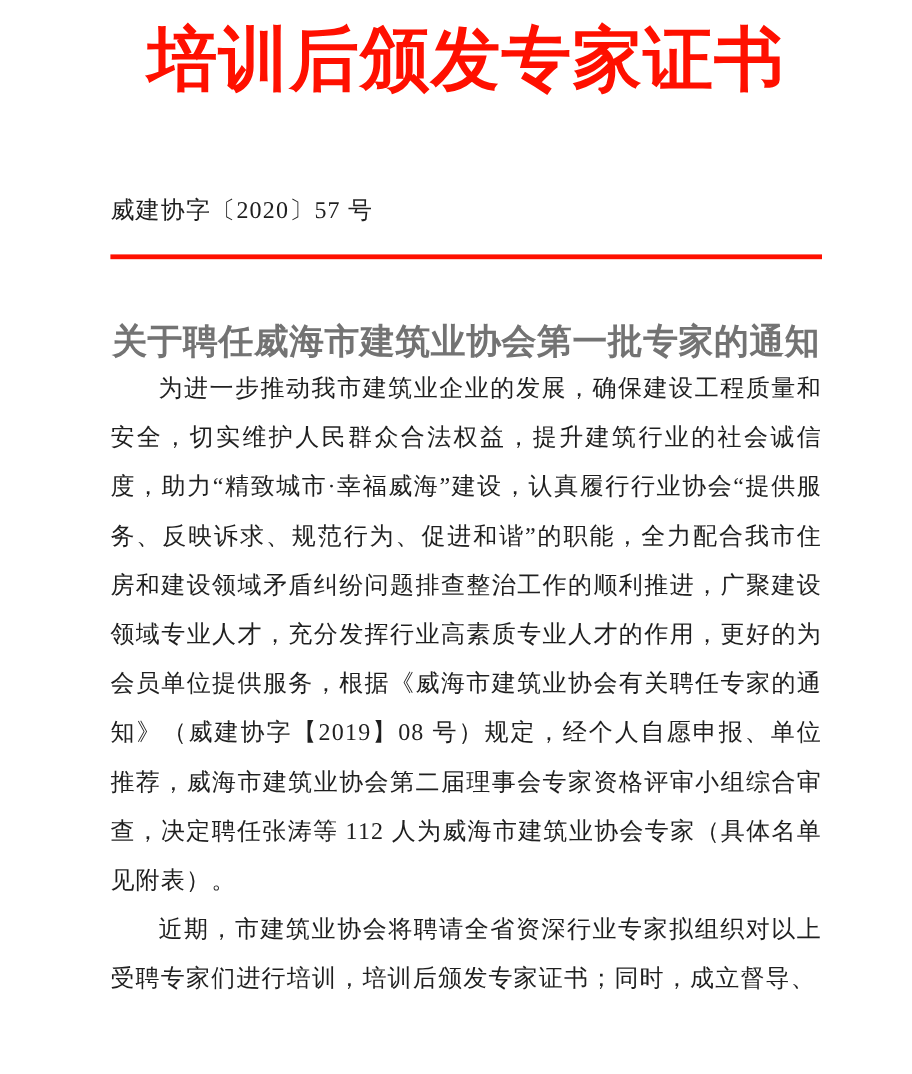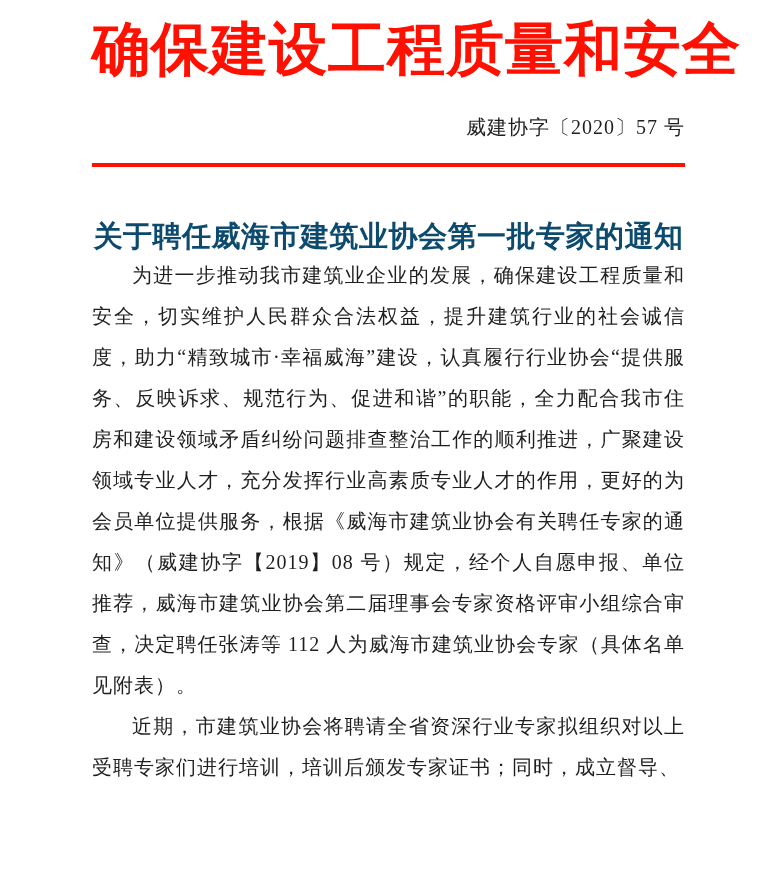--- a/index.html
+++ b/index.html
@@ -28,41 +28,41 @@
     font-family: "Liberation Serif", "DejaVu Serif", serif;
     font-weight: bold;
     font-size: 58px;
     line-height: 80px;
     letter-spacing: 1px;
     color: var(--red);
     text-align: center;
     white-space: nowrap;
   }
   .doc-number {
-    margin-top: 23px;
+    margin-top: 72px;
     font-family: "Liberation Serif", "DejaVu Serif", serif;
     font-size: 20px;
     line-height: 28px;
     letter-spacing: 1px;
     color: var(--ink);
-    text-align: right;
+    text-align: left;
   }
   .red-rule {
     margin-top: 22px;
     height: 4px;
     background: var(--red);
   }
   .subject {
     margin: 50px 0 0 0;
     font-family: "Liberation Sans", "DejaVu Sans", sans-serif;
     font-weight: bold;
     font-size: 29px;
     line-height: 38px;
     letter-spacing: 0.5px;
-    color: #0c4a6e;
+    color: #737373;
     text-align: center;
     white-space: nowrap;
   }
   .salutation {
     margin-top: 44px;
     font-family: "Liberation Serif", "DejaVu Serif", serif;
     font-size: 21px;
     line-height: 41px;
     letter-spacing: 1px;
     color: var(--ink);
@@ -75,21 +75,21 @@
     letter-spacing: 1px;
     color: var(--ink);
     text-align: justify;
     text-indent: 2em;
   }
 </style>
 </head>
 <body>
 
 <div class="page">
-  <h1 class="org-title">确保建设工程质量和安全</h1>
+  <h1 class="org-title">培训后颁发专家证书</h1>
 
   <div class="doc-number">威建协字〔2020〕57 号</div>
 
   <div class="red-rule"></div>
 
   <h2 class="subject">关于聘任威海市建筑业协会第一批专家的通知</h2>
 
 
   <p class="body-para">为进一步推动我市建筑业企业的发展，确保建设工程质量和安全，切实维护人民群众合法权益，提升建筑行业的社会诚信度，助力“精致城市·幸福威海”建设，认真履行行业协会“提供服务、反映诉求、规范行为、促进和谐”的职能，全力配合我市住房和建设领域矛盾纠纷问题排查整治工作的顺利推进，广聚建设领域专业人才，充分发挥行业高素质专业人才的作用，更好的为会员单位提供服务，根据《威海市建筑业协会有关聘任专家的通知》（威建协字【2019】08 号）规定，经个人自愿申报、单位推荐，威海市建筑业协会第二届理事会专家资格评审小组综合审查，决定聘任张涛等 112 人为威海市建筑业协会专家（具体名单见附表）。</p>
 

